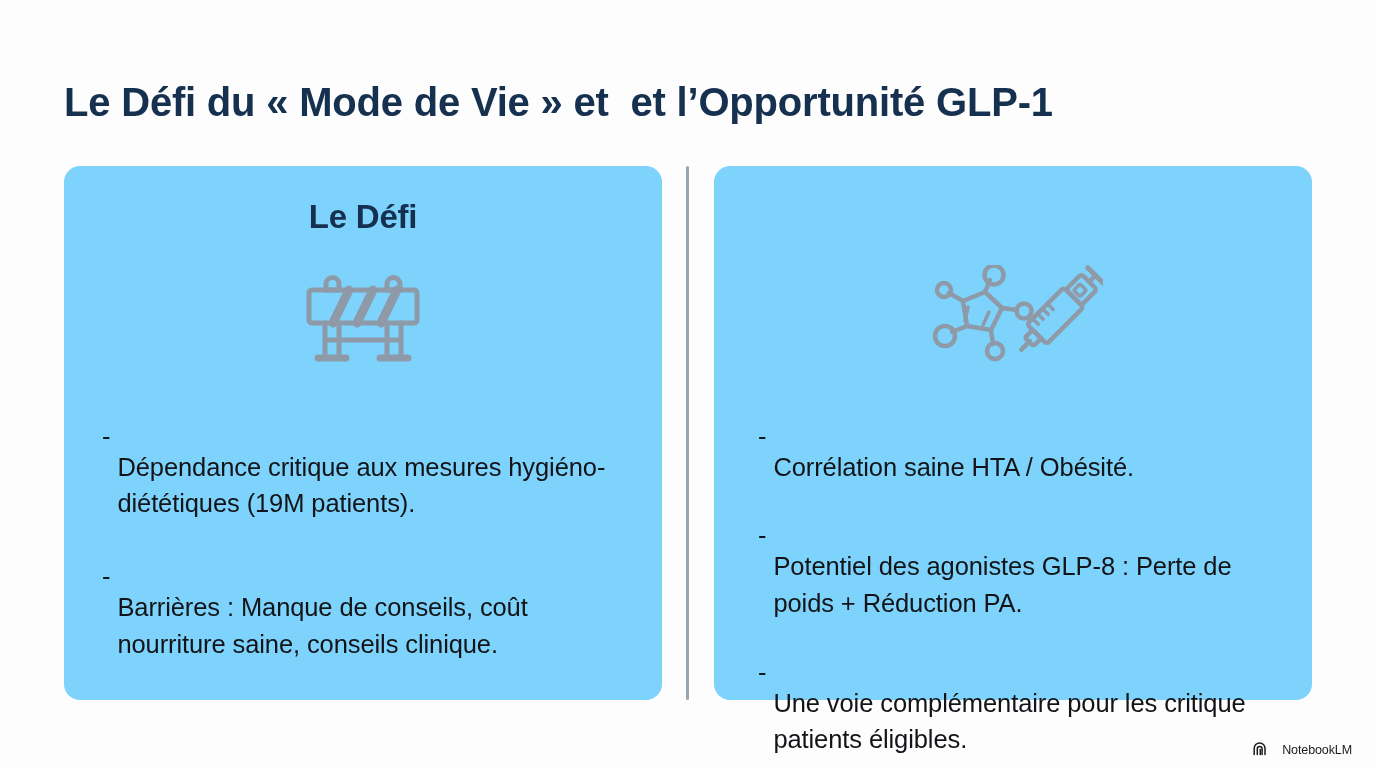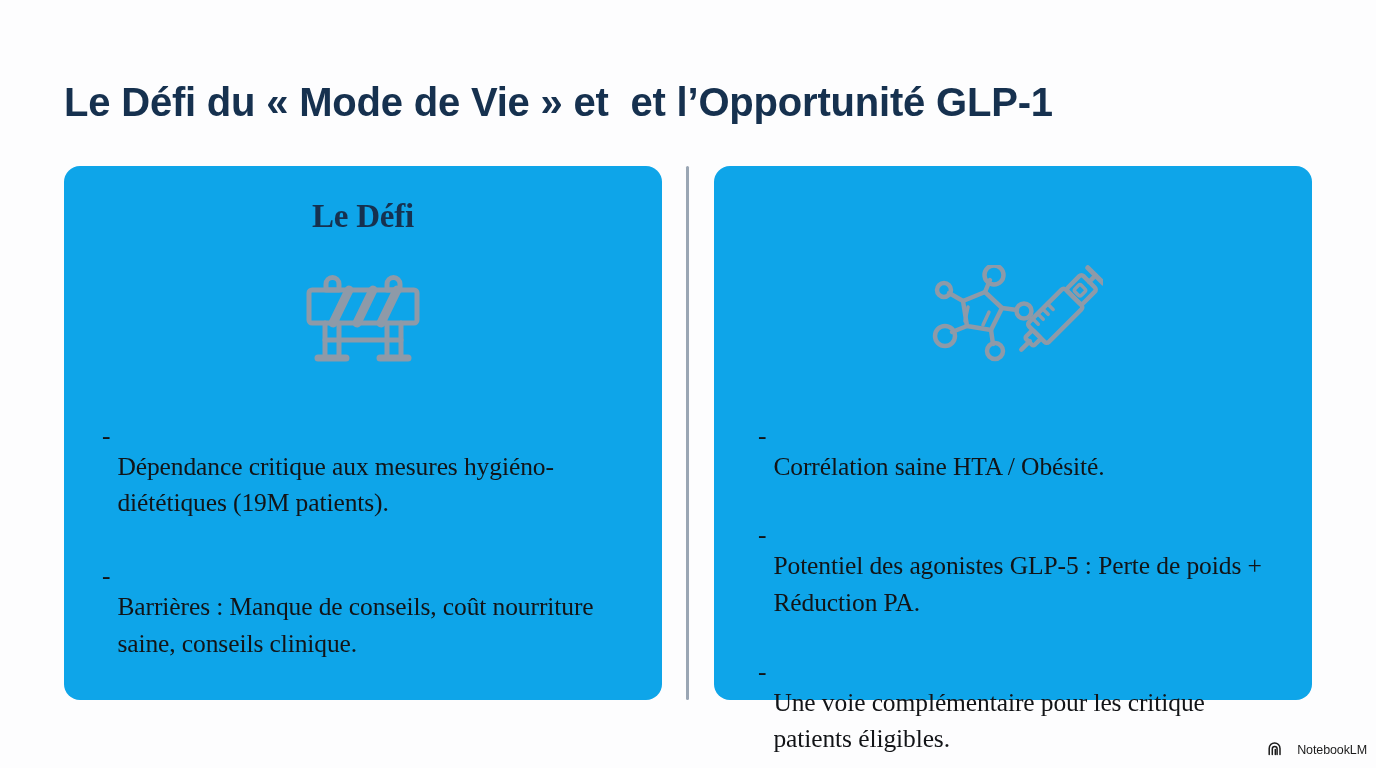--- a/index.html
+++ b/index.html
@@ -34,24 +34,23 @@
     white-space: pre;
     line-height: 1.15;
   }
 
   
   .panel {
     position: absolute;
     top: 166px;
     width: 598px;
     height: 534px;
-    background: #0ea5e9;
+    background: #7dd3fc;
     border-radius: 16px;
     box-sizing: border-box;
-    font-family: Liberation Serif, serif;
   }
   .panel-left  { left: 64px;  }
   .panel-right { left: 714px; }
 
   .panel-heading {
     position: absolute;
     top: 32px;
     left: 0;
     right: 0;
     text-align: center;
@@ -109,21 +108,21 @@
     top: 166px;
     width: 3px;
     height: 534px;
     background: #9aa6b4;
     border-radius: 2px;
   }
 
   
   .brand {
     position: absolute;
-    right: 9px;
+    right: 24px;
     bottom: 10px;
     display: flex;
     align-items: center;
     gap: 14px;
   }
   .brand-icon {
     display: block;
     width: 16px;
     height: 16px;
   }
@@ -218,21 +217,21 @@
       </svg>
     </div>
 
     <div class="bullets">
       <p class="bullet">
         <span class="bullet-mark">-</span>
         <span class="bullet-text">Corrélation saine HTA / Obésité.</span>
       </p>
       <p class="bullet">
         <span class="bullet-mark">-</span>
-        <span class="bullet-text">Potentiel des agonistes GLP-5 : Perte de poids + Réduction PA.</span>
+        <span class="bullet-text">Potentiel des agonistes GLP-8 : Perte de poids + Réduction PA.</span>
       </p>
       <p class="bullet">
         <span class="bullet-mark">-</span>
         <span class="bullet-text">Une voie complémentaire pour les critique patients éligibles.</span>
       </p>
     </div>
   </section>
 
   <div class="brand">
     <span class="brand-icon">

